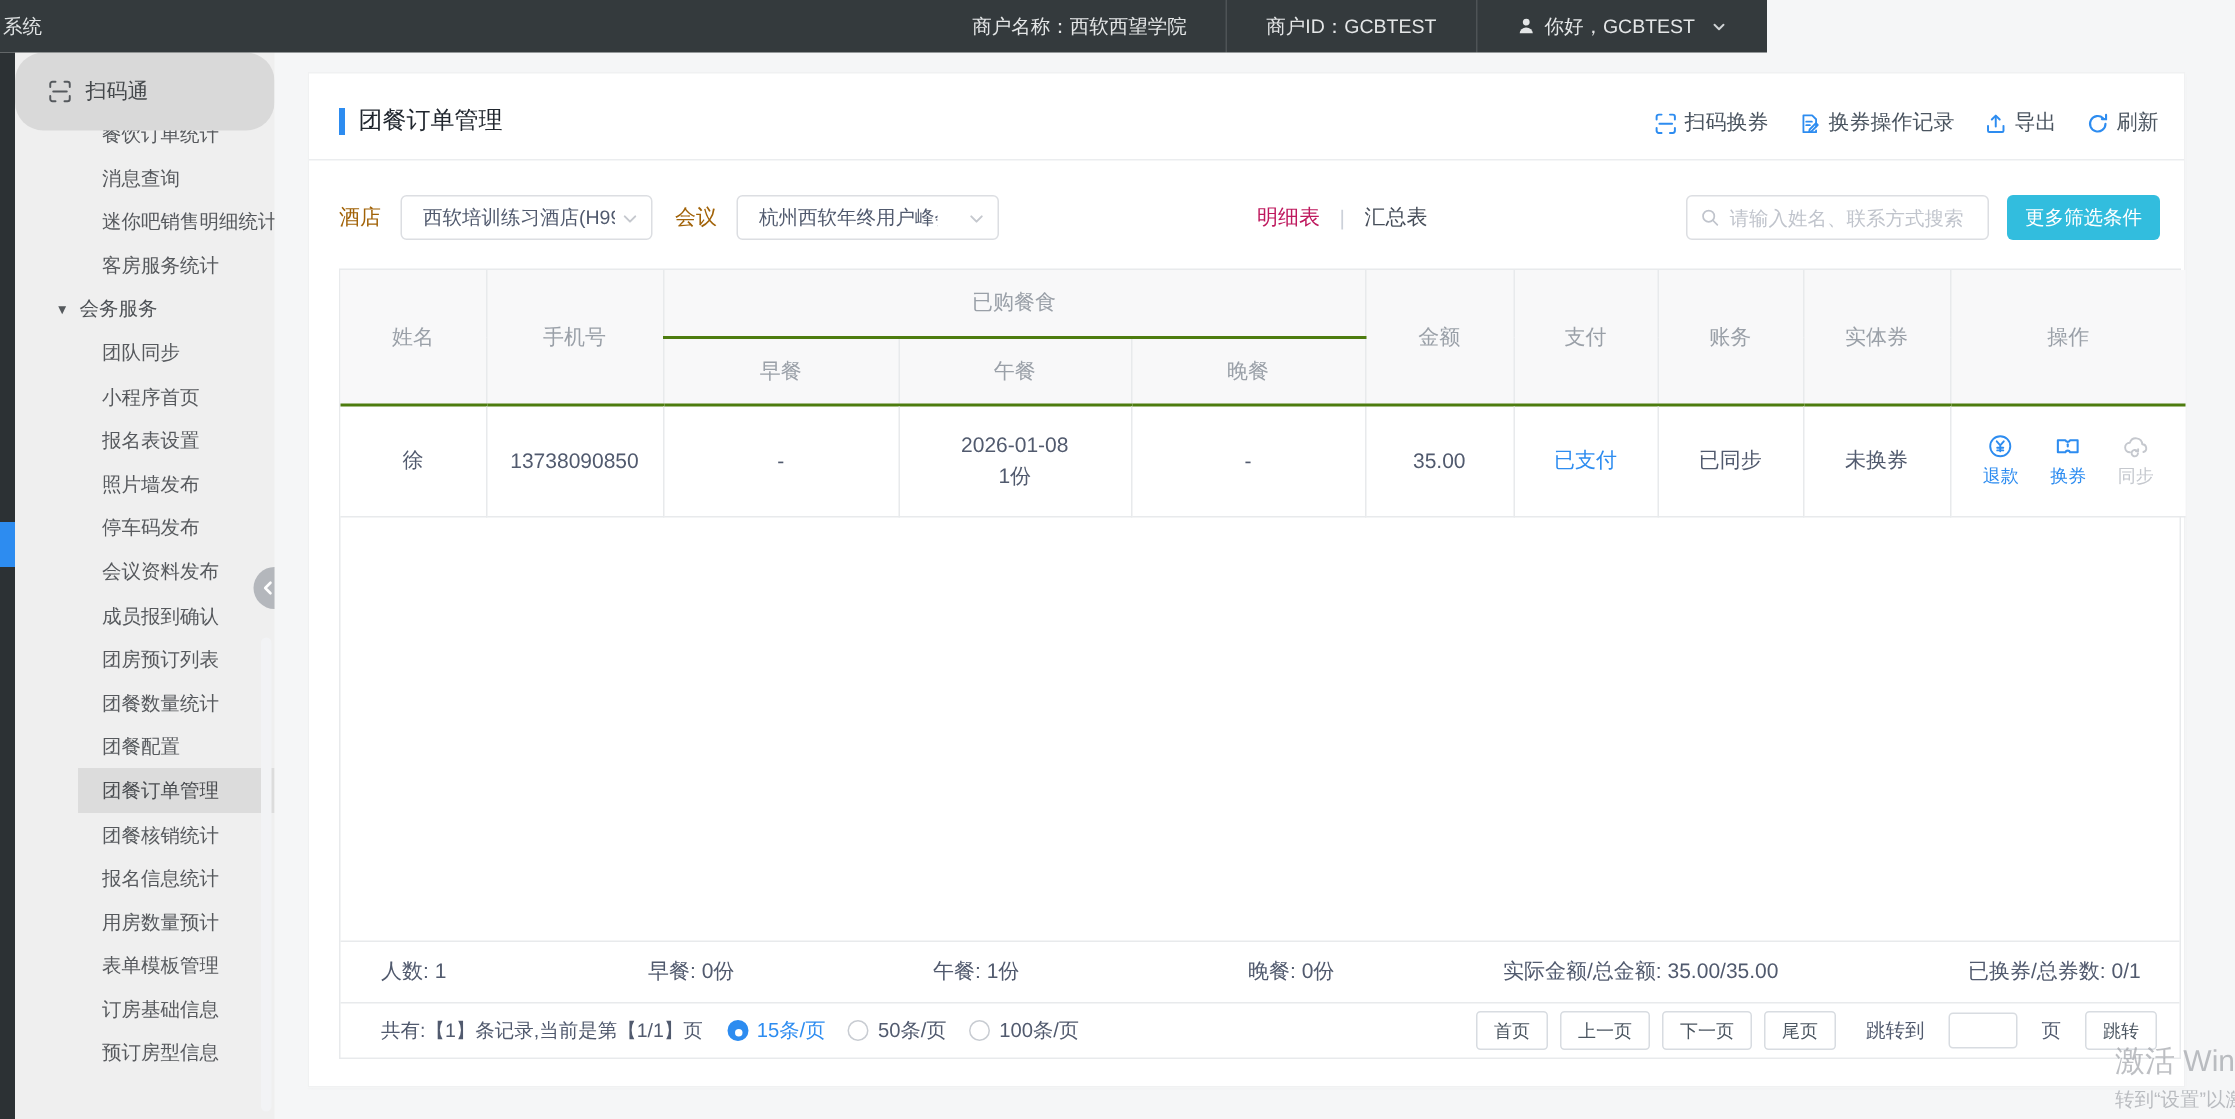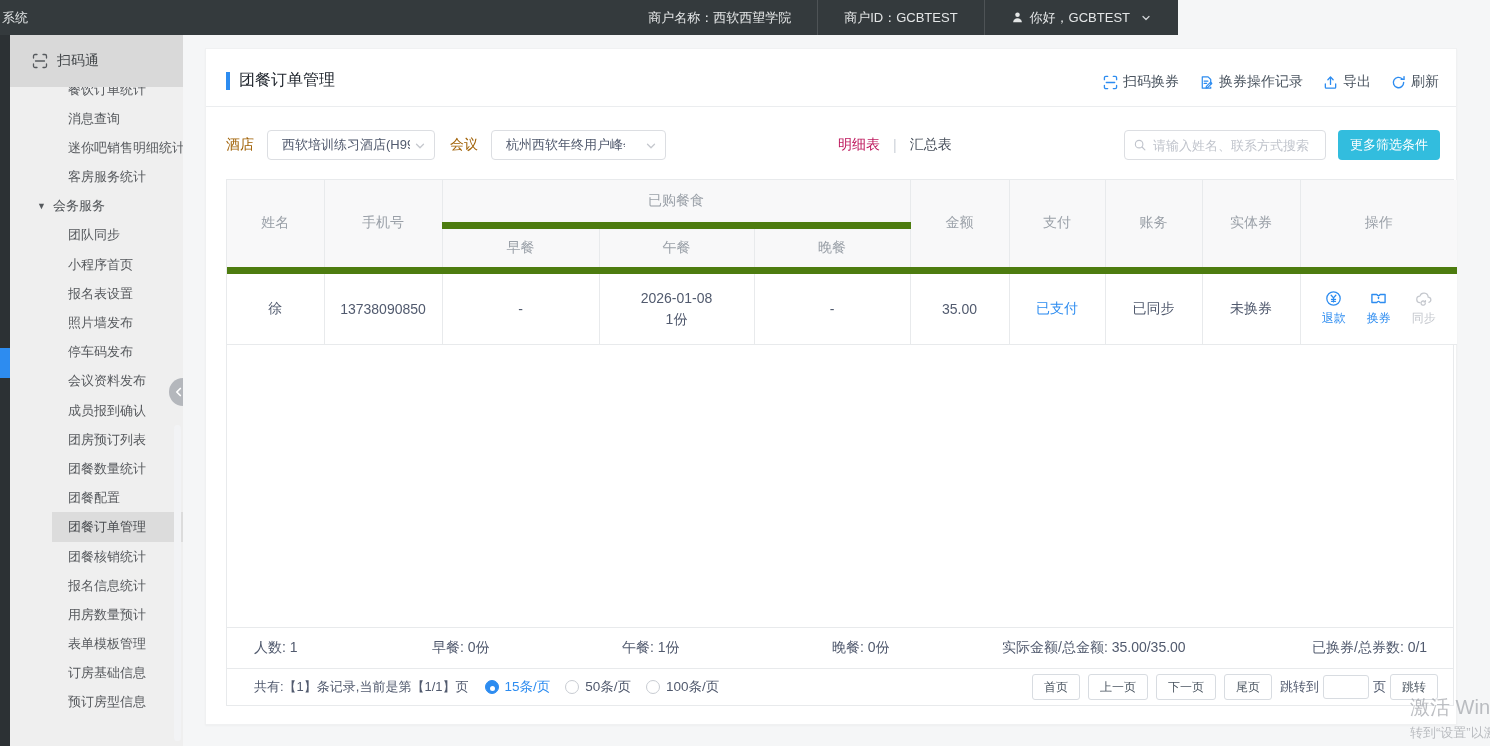--- a/index.html
+++ b/index.html
@@ -23,21 +23,21 @@
 
   
   .rail { position:absolute; left:0; top:35px; width:10px; height:711px; background:#2c3134; z-index:5; }
   .rail-indicator { position:absolute; left:0; top:313px; width:10px; height:30px; background:#2d8cf0; }
 
   
   .sidebar { position:absolute; left:10px; top:35px; width:173px; height:711px;
     background:#efefef; overflow:hidden; z-index:6; }
   .side-header { position:relative; z-index:3; height:52px; background:#d9d9d9;
     display:flex; align-items:center; padding-left:22px; gap:9px;
-    font-size:14px; color:#45494c; cursor:pointer; }
+    font-size:14px; color:#45494c; cursor:pointer;border-radius:19px; }
   .side-menu { position:relative; z-index:1; }
   .side-item { height:29.2px; line-height:29.2px; padding-left:58px; font-size:13px;
     color:#56595d; white-space:nowrap; overflow:hidden; cursor:pointer; position:relative; }
   .side-item.group { padding-left:27px; color:#4e5256; }
   .side-item.group .tri { font-size:9px; color:#55595d; margin-right:7px; display:inline-block; transform:translateY(-1px); }
   .side-item.selected { background:linear-gradient(to right, rgba(0,0,0,0) 42px, #dcdcdc 42px); color:#4a4d51; }
   .side-scrollthumb { position:absolute; right:2px; top:390px; width:7px; height:316px;
     background:#f2f3f5; border-radius:4px; z-index:2; }
   .collapse-handle { position:absolute; right:-14px; top:343px; width:28px; height:28px;
     border-radius:50%; background:#b4b7bc; z-index:4; cursor:pointer;
@@ -79,21 +79,21 @@
     border:none; border-radius:4px; cursor:pointer; font-family:inherit; }
 
   
   .table-wrap { position:absolute; left:20px; right:2px; top:130px; bottom:18px;
     border:1px solid #e8eaec; display:flex; flex-direction:column; background:#fff; }
   table.grid { border-collapse:collapse; table-layout:fixed; width:100%; }
   col.c-name{width:97px} col.c-phone{width:118px} col.c-bf{width:157px} col.c-lu{width:155px}
   col.c-di{width:156px} col.c-amt{width:99px} col.c-pay{width:96px} col.c-acc{width:97px}
   col.c-vou{width:98px} col.c-ops{width:157px}
   .grid th { background:#f8f8f9; font-weight:normal; font-size:14px; color:#9aa0a8;
-    height:45px; text-align:center; border-right:1px solid #e8eaec; border-bottom:7px solid #4d7c0f; }
+    height:45px; text-align:center; border-right:1px solid #e8eaec; border-bottom:2px solid #4d7c0f; }
   .grid th.no-r, .grid td.no-r { border-right:none; }
   .grid td { height:74px; text-align:center; font-size:14px; color:#515a6e;
     border-right:1px solid #e8eaec; border-bottom:1px solid #e8eaec; background:#fff; }
   .lunch-line { line-height:21px;text-align:center; }
   .pay-link { color:#2d8cf0; cursor:pointer; }
   .ops-cell { display:flex; justify-content:center; gap:21px; }
   .op { display:flex; flex-direction:column; align-items:center; gap:3px; cursor:pointer; color:#2d8cf0; }
   .op .op-label { font-size:12px; }
   .op.disabled { color:#c5c8ce; cursor:default; }
   .spacer { flex:1; }
@@ -109,21 +109,21 @@
     padding:0 15px 0 27px; font-size:13px; color:#515a6e; }
   .pg-info { white-space:nowrap; }
   .size-group { display:flex; align-items:center; gap:15px; margin-left:16px; }
   .size-option { display:flex; align-items:center; gap:6px; cursor:pointer; font-size:13.5px; color:#515a6e; }
   .size-option.checked { color:#2d8cf0; }
   .radio { width:14px; height:14px; border-radius:50%; border:1px solid #c8ccd2; background:#fff;
     position:relative; flex:0 0 auto; }
   .radio.checked { background:#2d8cf0; border-color:#2d8cf0; }
   .radio.checked::after { content:""; position:absolute; left:4.5px; top:4.5px; width:5px; height:5px;
     border-radius:50%; background:#fff; }
-  .pg-right { margin-left:auto; display:flex; align-items:center; gap:4px; }
+  .pg-right { margin-left:auto; display:flex; align-items:center; gap:16px; }
   .pg-btn { height:26px; padding:0 11px; border:1px solid #d8dce1; border-radius:3px;
     background:#fff; font-size:12px; color:#4a5560; cursor:pointer; font-family:inherit; white-space:nowrap; }
   .jump-label { margin-left:4px; }
   .jump-input { width:46px; height:24px; border:1px solid #d8dce1; border-radius:3px;
     outline:none; font-size:12px; padding:0 4px; font-family:inherit; }
 
   
   .watermark { position:absolute; left:1410px; top:694px; z-index:40; pointer-events:none;
     color:rgba(148,152,158,0.62); white-space:nowrap; }
   .wm1 { font-size:20px; }

